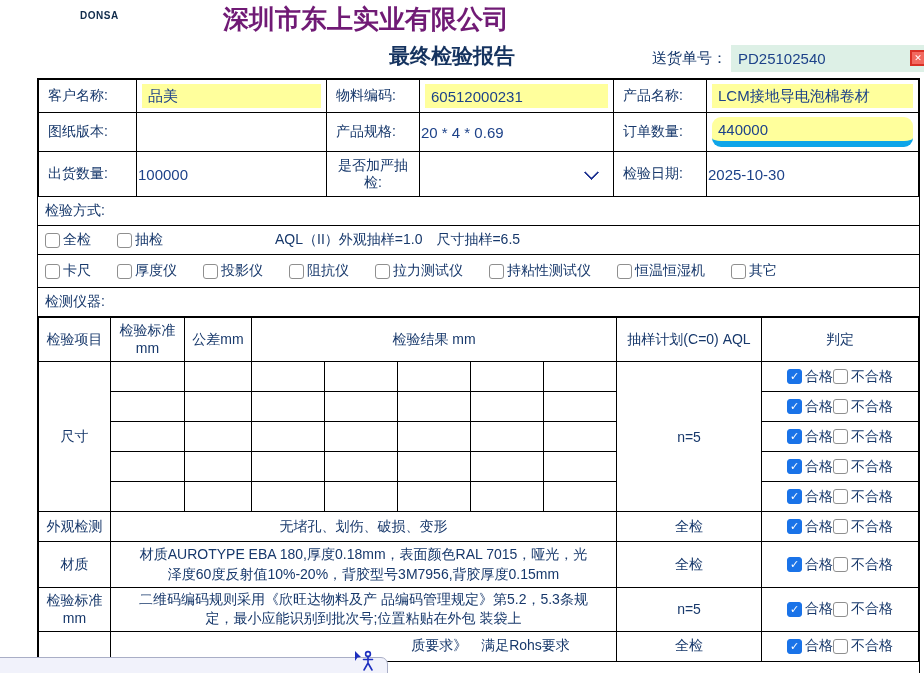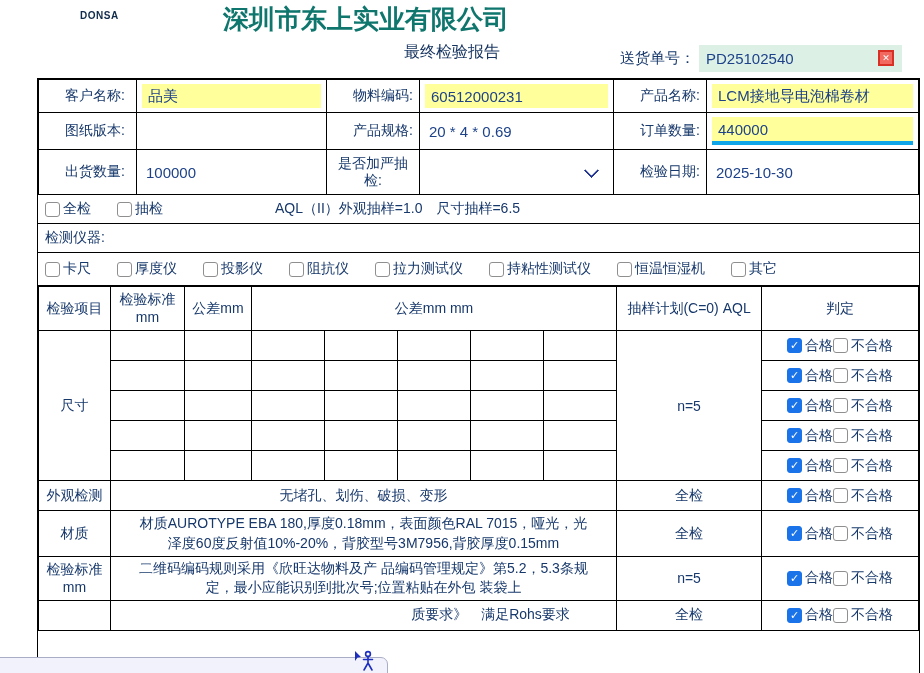--- a/index.html
+++ b/index.html
@@ -3,38 +3,38 @@
 <meta charset="utf-8">
 <style>
   html,body{margin:0;padding:0;}
   body{
     width:924px;height:673px;position:relative;overflow:hidden;
     background:#fff;color:#17386b;
     font-family:"Liberation Sans","DejaVu Sans",sans-serif;
   }
   
   .logo{position:absolute;left:80px;top:10px;font-size:10px;font-weight:bold;color:#0f2a4a;letter-spacing:.5px;}
-  .company{position:absolute;left:0;top:2px;width:732px;text-align:center;font-size:26px;font-weight:600;color:#0f766e;}
-  .report-title{position:absolute;left:0;top:42px;width:904px;text-align:center;font-size:16px;font-weight:400;color:#15335f;}
+  .company{position:absolute;left:0;top:2px;width:732px;text-align:center;font-size:26px;font-weight:600;color:#701a75;}
+  .report-title{position:absolute;left:0;top:42px;width:904px;text-align:center;font-size:21px;font-weight:700;color:#15335f;}
   .delivery{position:absolute;left:620px;top:45px;display:flex;align-items:center;font-size:15px;}
-  .delivery-label{margin-right:4px;white-space:nowrap;}
+  .delivery-label{margin-right:4px;white-space:nowrap;margin-left:32px;}
   .delivery-input{position:relative;width:196px;height:27px;background:#ddf0e6;display:flex;align-items:center;
     padding-left:7px;color:#1d4289;font-size:15px;}
   .broken-img{position:absolute;right:8px;top:5px;width:16px;height:16px;background:#f2695f;border:2px solid #d93025;
     color:#fff;font-size:9px;line-height:13px;text-align:center;font-weight:bold;box-sizing:border-box;}
   
   .main-box{position:absolute;left:37px;top:78px;width:883px;height:610px;border:1.5px solid #000;box-sizing:border-box;background:#fff;}
   .form-code-row{height:30px;line-height:30px;text-align:right;padding-right:8px;font-size:14px;}
   table{border-collapse:collapse;width:100%;table-layout:fixed;}
   td{border:1px solid #000;font-size:14px;overflow:hidden;}
-  .lbl{padding-left:26px;white-space:nowrap;}
+  .lbl{padding-left:9px;white-space:nowrap;}
   .lbl-c{text-align:center;padding:0 4px;line-height:1.25;}
-  .val{color:#1d4289;font-size:15px;padding-left:8px;}
+  .val{color:#1d4289;font-size:15px;}
   .yellow{background:#ffff9c;height:24px;margin:3px 4px;display:flex;align-items:center;padding-left:6px;color:#1d4289;font-size:15px;}
-  .yellow.uline{border-bottom:4px solid #0ea5e9;}
+  .yellow.uline{border-bottom:6px solid #0ea5e9;border-radius:9px;}
   .ddl{position:relative;height:100%;}
   .chev{position:absolute;right:15px;top:50%;width:9px;height:9px;margin-top:-7px;
     border-right:2.5px solid #1b2f8f;border-bottom:2.5px solid #1b2f8f;transform:rotate(45deg);border-radius:1px;}
   
   .sec{height:29px;border-bottom:1px solid #000;display:flex;align-items:center;padding-left:7px;font-size:14px;box-sizing:border-box;}
   .cbrow{gap:0;}
   .cbitem{display:flex;align-items:center;margin-right:26px;}
   .cb{width:15px;height:15px;border:1.5px solid #8f8f8f;border-radius:3px;background:#fff;box-sizing:border-box;
     margin-right:3px;flex:0 0 auto;display:flex;align-items:center;justify-content:center;}
   .cb.on{background:#1a73e8;border-color:#1a73e8;}
@@ -121,89 +121,92 @@
         </div>
       </td>
       <td class="lbl">检验日期:</td>
       <td>
             <div class="val">2025-10-30</div>
           </td>
     </tr>
   </tbody>
     </table>
 
+  <div class="sec">
+    <span>检验方式:</span>
+  </div>
   <div class="sec cbrow">
     <span class="cbitem">
       <span class="cb"></span>
       <span>全检</span>
     </span>
     <span class="cbitem">
       <span class="cb"></span>
       <span>抽检</span>
     </span>
     <span class="aql">AQL（II）外观抽样=1.0　尺寸抽样=6.5</span>
   </div>
 
+  <div class="sec cbrow" style="height:33px">
+    <span class="cbitem">
+      <span class="cb"></span>
+      <span>卡尺</span>
+    </span>
+    <span class="cbitem">
+      <span class="cb"></span>
+      <span>厚度仪</span>
+    </span>
+    <span class="cbitem">
+      <span class="cb"></span>
+      <span>投影仪</span>
+    </span>
+    <span class="cbitem">
+      <span class="cb"></span>
+      <span>阻抗仪</span>
+    </span>
+    <span class="cbitem">
+      <span class="cb"></span>
+      <span>拉力测试仪</span>
+    </span>
+    <span class="cbitem">
+      <span class="cb"></span>
+      <span>持粘性测试仪</span>
+    </span>
+    <span class="cbitem">
+      <span class="cb"></span>
+      <span>恒温恒湿机</span>
+    </span>
+    <span class="cbitem">
+      <span class="cb"></span>
+      <span>其它</span>
+    </span>
+  </div>
   <div class="sec">
     <span>检测仪器:</span>
-  </div>
-  <div class="sec cbrow" style="height:33px">
-    <span class="cbitem">
-      <span class="cb"></span>
-      <span>卡尺</span>
-    </span>
-    <span class="cbitem">
-      <span class="cb"></span>
-      <span>厚度仪</span>
-    </span>
-    <span class="cbitem">
-      <span class="cb"></span>
-      <span>投影仪</span>
-    </span>
-    <span class="cbitem">
-      <span class="cb"></span>
-      <span>阻抗仪</span>
-    </span>
-    <span class="cbitem">
-      <span class="cb"></span>
-      <span>拉力测试仪</span>
-    </span>
-    <span class="cbitem">
-      <span class="cb"></span>
-      <span>持粘性测试仪</span>
-    </span>
-    <span class="cbitem">
-      <span class="cb"></span>
-      <span>恒温恒湿机</span>
-    </span>
-    <span class="cbitem">
-      <span class="cb"></span>
-      <span>其它</span>
-    </span>
   </div>
 
   <table class="insp">
     <colgroup>
       <col style="width:72px">
         <col style="width:74px">
         <col style="width:67px">
       <col style="width:73px">
         <col style="width:73px">
         <col style="width:73px">
         <col style="width:73px">
         <col style="width:73px">
       <col style="width:145px">
         <col>
     </colgroup>
     <tbody>
         <tr style="height:44px">
       <td class="hd">检验项目</td>
       <td class="hd">检验标准mm</td>
       <td class="hd">公差mm</td>
-      <td class="hd" colspan="5">公差mm mm</td>
+      <td class="hd" colspan="5">检验结果 mm</td>
       <td class="hd">抽样计划(C=0) AQL</td>
       <td class="hd">判定</td>
     </tr>
 
     <tr style="height:30px">
       <td rowspan="5">尺寸</td>
       <td></td>
       <td></td>
       <td></td>
       <td></td>

